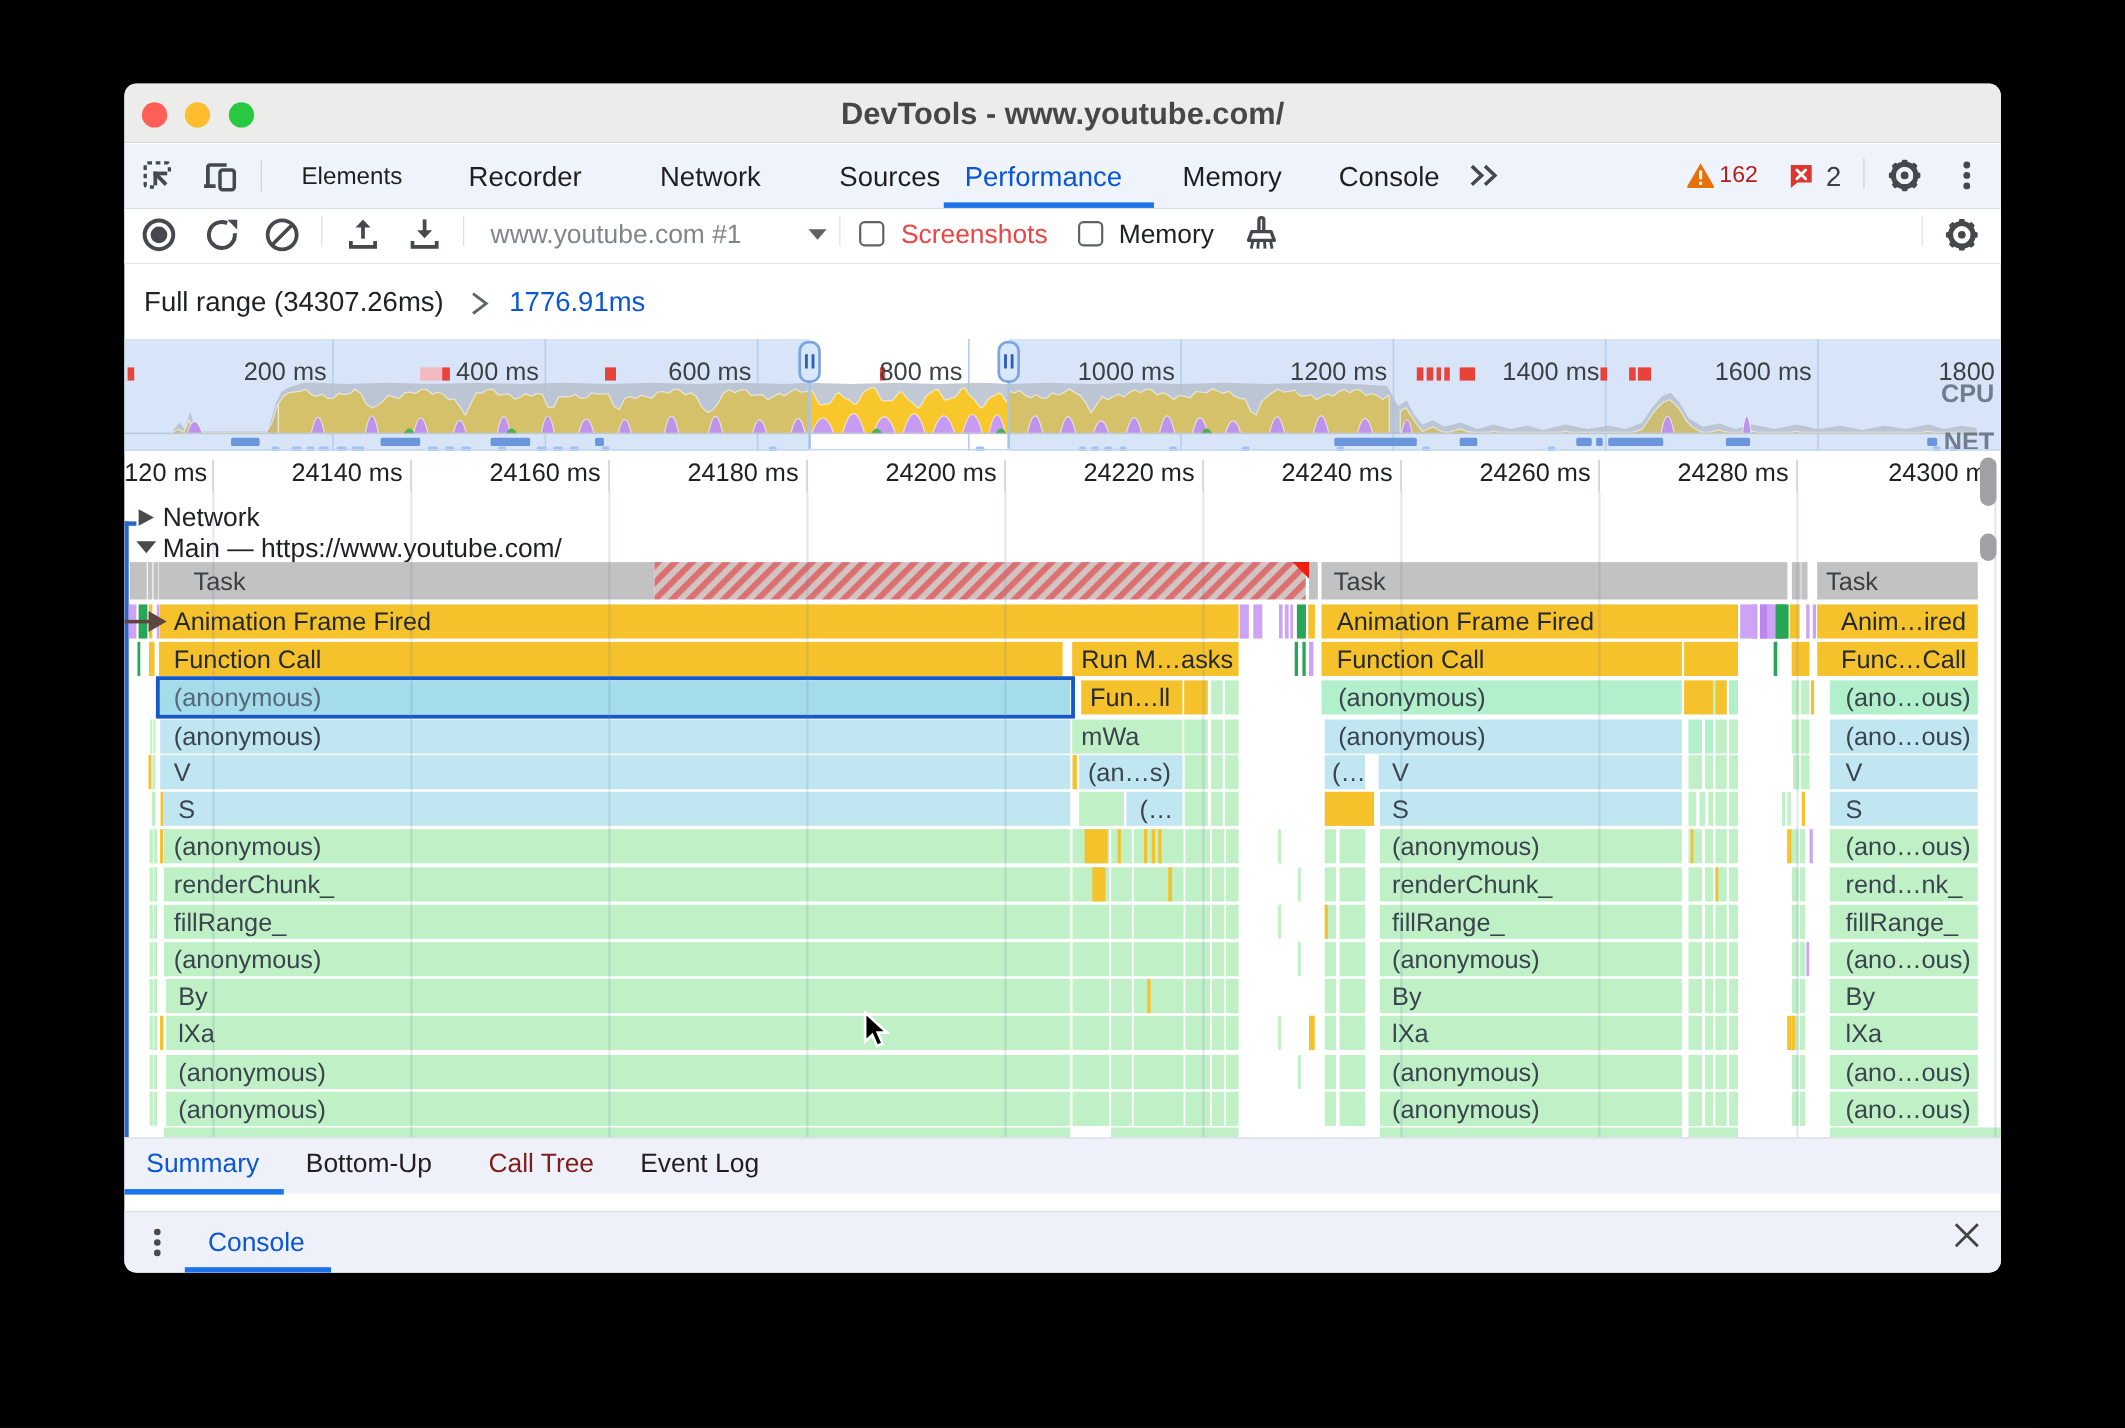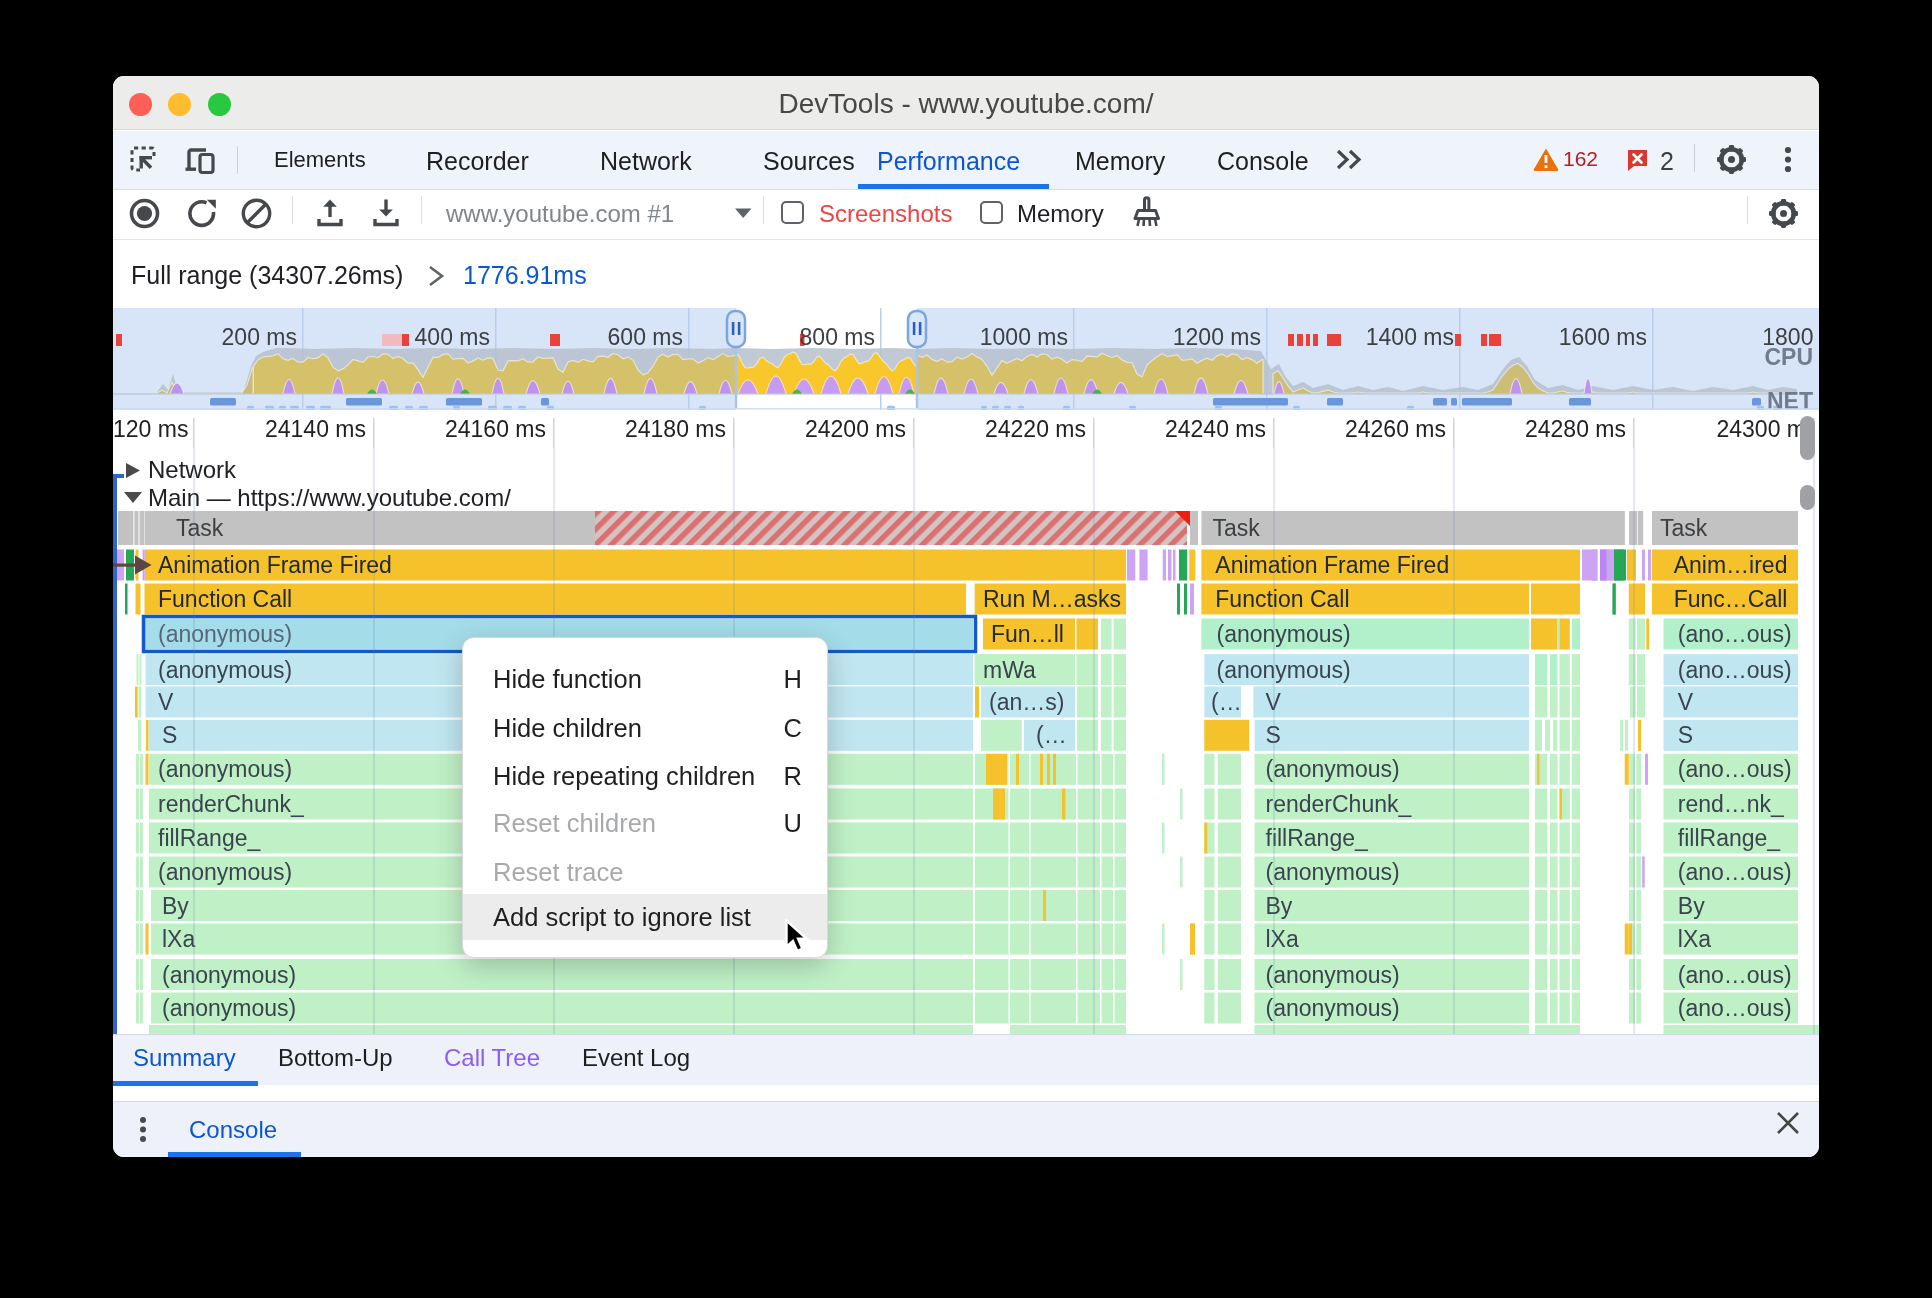--- a/index.html
+++ b/index.html
@@ -5,21 +5,21 @@
  *{box-sizing:border-box;font-family:"Liberation Sans",sans-serif;-webkit-font-smoothing:antialiased}
  .abs{position:absolute}
 </style></head>
 <body>
 <div class="abs" style="left:113px;top:76px;width:1706px;height:1081px;background:#fff;border-radius:11px;overflow:hidden">
 
   <div class="abs" style="left:0;top:0;width:100%;height:54px;background:#ECECEA;border-bottom:1px solid #D8D8D6"></div>
   <div class="abs" style="left:16px;top:17px;width:23px;height:23px;border-radius:50%;background:#FF5F57"></div>
   <div class="abs" style="left:55px;top:17px;width:23px;height:23px;border-radius:50%;background:#FEBC2E"></div>
   <div class="abs" style="left:95px;top:17px;width:23px;height:23px;border-radius:50%;background:#28C840"></div>
-  <div class="abs" style="left:0;top:12px;width:100%;text-align:center;font-size:28px;font-weight:normal;color:#474747">DevTools - www.youtube.com/</div>
+  <div class="abs" style="left:0;top:12px;width:100%;text-align:center;font-size:28px;font-weight:bold;color:#474747">DevTools - www.youtube.com/</div>
 
   <div class="abs" style="left:0;top:55px;width:100%;height:59px;background:#EFF3FC;border-bottom:1px solid #D8DEE8"></div>
   <div class="abs" style="left:124px;top:70px;width:1px;height:28px;background:#C8D0DC"></div>
   <div class="abs" style="left:161px;top:71px;font-size:22px;color:#1F1F1F">Elements</div>
   <div class="abs" style="left:313px;top:71px;font-size:25px;color:#1F1F1F">Recorder</div>
   <div class="abs" style="left:487px;top:71px;font-size:25px;color:#1F1F1F">Network</div>
   <div class="abs" style="left:650px;top:71px;font-size:25px;color:#1F1F1F">Sources</div>
   <div class="abs" style="left:764px;top:71px;font-size:25px;color:#0B57D0">Performance</div>
   <div class="abs" style="left:745px;top:108px;width:191px;height:5px;background:#1A73E8"></div>
   <div class="abs" style="left:962px;top:71px;font-size:25px;color:#1F1F1F">Memory</div>
@@ -573,21 +573,21 @@
       <rect x="1700" y="0" width="2" height="586" fill="#6482AA" opacity="0.18"></rect>
     </svg>
 
   <div class="abs" style="left:1687px;top:340px;width:15px;height:44px;background:#9FA1A5;border-radius:8px"></div>
   <div class="abs" style="left:1687px;top:409px;width:15px;height:25px;background:#9FA1A5;border-radius:8px"></div>
 
   <div class="abs" style="left:0;top:958px;width:100%;height:51px;background:#EEF1F9;border-top:1px solid #D4DAE4"></div>
   <div class="abs" style="left:20px;top:968px;font-size:24px;color:#0B57D0">Summary</div>
   <div class="abs" style="left:0px;top:1005px;width:145px;height:5px;background:#1A73E8"></div>
   <div class="abs" style="left:165px;top:968px;font-size:24px;color:#1F1F1F">Bottom-Up</div>
-  <div class="abs" style="left:331px;top:968px;font-size:24px;color:#8b5cf6">Call Tree</div>
+  <div class="abs" style="left:331px;top:968px;font-size:24px;color:#7f1d1d">Call Tree</div>
   <div class="abs" style="left:469px;top:968px;font-size:24px;color:#1F1F1F">Event Log</div>
 
   <div class="abs" style="left:0;top:1025px;width:100%;height:56px;background:#EEF1F9;border-top:1px solid #D4DAE4"></div>
   <svg class="abs" style="left:25px;top:1040px" width="12" height="28">
       <circle cx="5" cy="4" r="3" fill="#4A4A4A"></circle>
       <circle cx="5" cy="13.5" r="3" fill="#4A4A4A"></circle>
       <circle cx="5" cy="23" r="3" fill="#4A4A4A"></circle>
     </svg>
   <div class="abs" style="left:76px;top:1040px;font-size:24px;color:#0B57D0">Console</div>
   <div class="abs" style="left:55px;top:1076px;width:133px;height:5px;background:#1A73E8"></div>
@@ -672,29 +672,15 @@
       <rect x="11.9" y="0.0" width="5.2" height="6.5" rx="1.4" fill="#45484C" transform="rotate(225 14.5 14.5)"></rect>
       <rect x="11.9" y="0.0" width="5.2" height="6.5" rx="1.4" fill="#45484C" transform="rotate(270 14.5 14.5)"></rect>
       <rect x="11.9" y="0.0" width="5.2" height="6.5" rx="1.4" fill="#45484C" transform="rotate(315 14.5 14.5)"></rect>
       <circle cx="14.5" cy="14.5" r="10.3" fill="none" stroke="#45484C" stroke-width="4.6"></circle>
       <circle cx="14.5" cy="14.5" r="3.5" fill="#45484C"></circle>
     </svg>
     <svg style="position:absolute;left:1223px;top:73px" width="30" height="21" viewBox="0 0 30 21">
       <path d="M2,2 L11,10.5 L2,19 M14,2 L23,10.5 L14,19" fill="none" stroke="#45484C" stroke-width="3.2"></path>
     </svg>
 
-<div style="position:absolute;left:349px;top:561px;width:366px;height:321px;background:#fff;
- border:1px solid #D9D9D9;border-radius:12px;box-shadow:0 8px 28px rgba(0,0,0,0.22);z-index:40;overflow:hidden">
-  <div style="position:absolute;left:0;top:256px;width:100%;height:46px;background:#ECECEC"></div>
-  <div style="position:absolute;left:30px;top:27px;font-size:25.5px;color:#1E1F20">Hide function</div>
-  <div style="position:absolute;right:25px;top:27px;font-size:25.5px;color:#1E1F20">H</div>
-  <div style="position:absolute;left:30px;top:76px;font-size:25.5px;color:#1E1F20">Hide children</div>
-  <div style="position:absolute;right:25px;top:76px;font-size:25.5px;color:#1E1F20">C</div>
-  <div style="position:absolute;left:30px;top:124px;font-size:25.5px;color:#1E1F20">Hide repeating children</div>
-  <div style="position:absolute;right:25px;top:124px;font-size:25.5px;color:#1E1F20">R</div>
-  <div style="position:absolute;left:30px;top:171px;font-size:25.5px;color:#A8A9AB">Reset children</div>
-  <div style="position:absolute;right:25px;top:171px;font-size:25.5px;color:#1E1F20">U</div>
-  <div style="position:absolute;left:30px;top:220px;font-size:25.5px;color:#A8A9AB">Reset trace</div>
-  <div style="position:absolute;left:30px;top:265px;font-size:25.5px;color:#1E1F20">Add script to ignore list</div>
-</div>
 <svg style="position:absolute;left:669px;top:843px;z-index:41" width="30" height="36" viewBox="0 0 20 24">
  <path d="M3,1 L3,18.5 L7.3,14.6 L10.2,21.3 L13.6,19.8 L10.7,13.2 L16.4,13.2 Z" fill="#000" stroke="#fff" stroke-width="1.6"></path>
 </svg>
 </div>
 </body></html>

